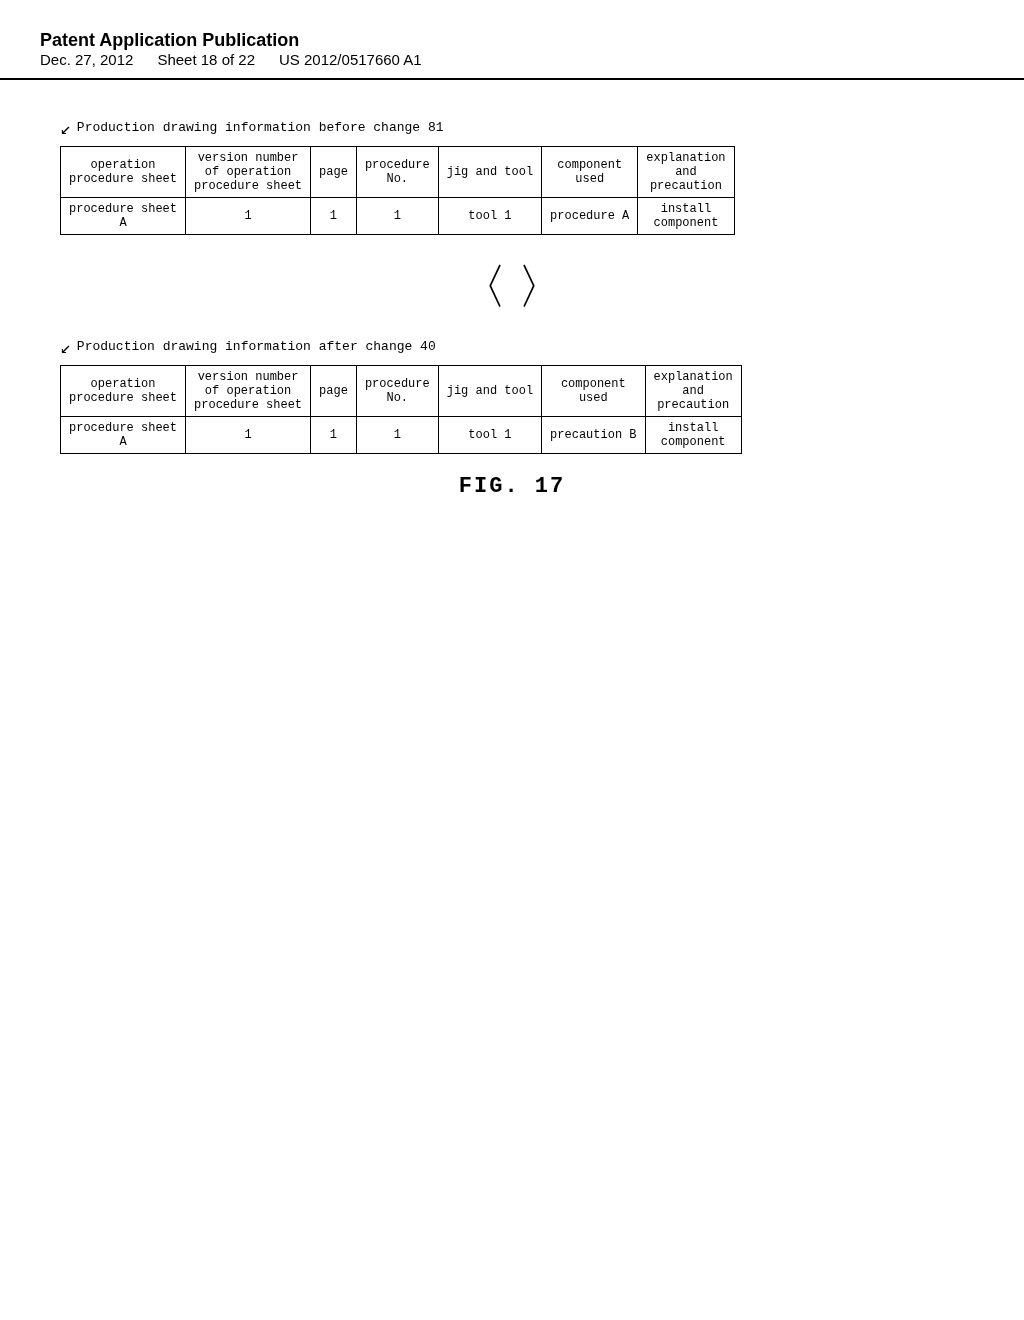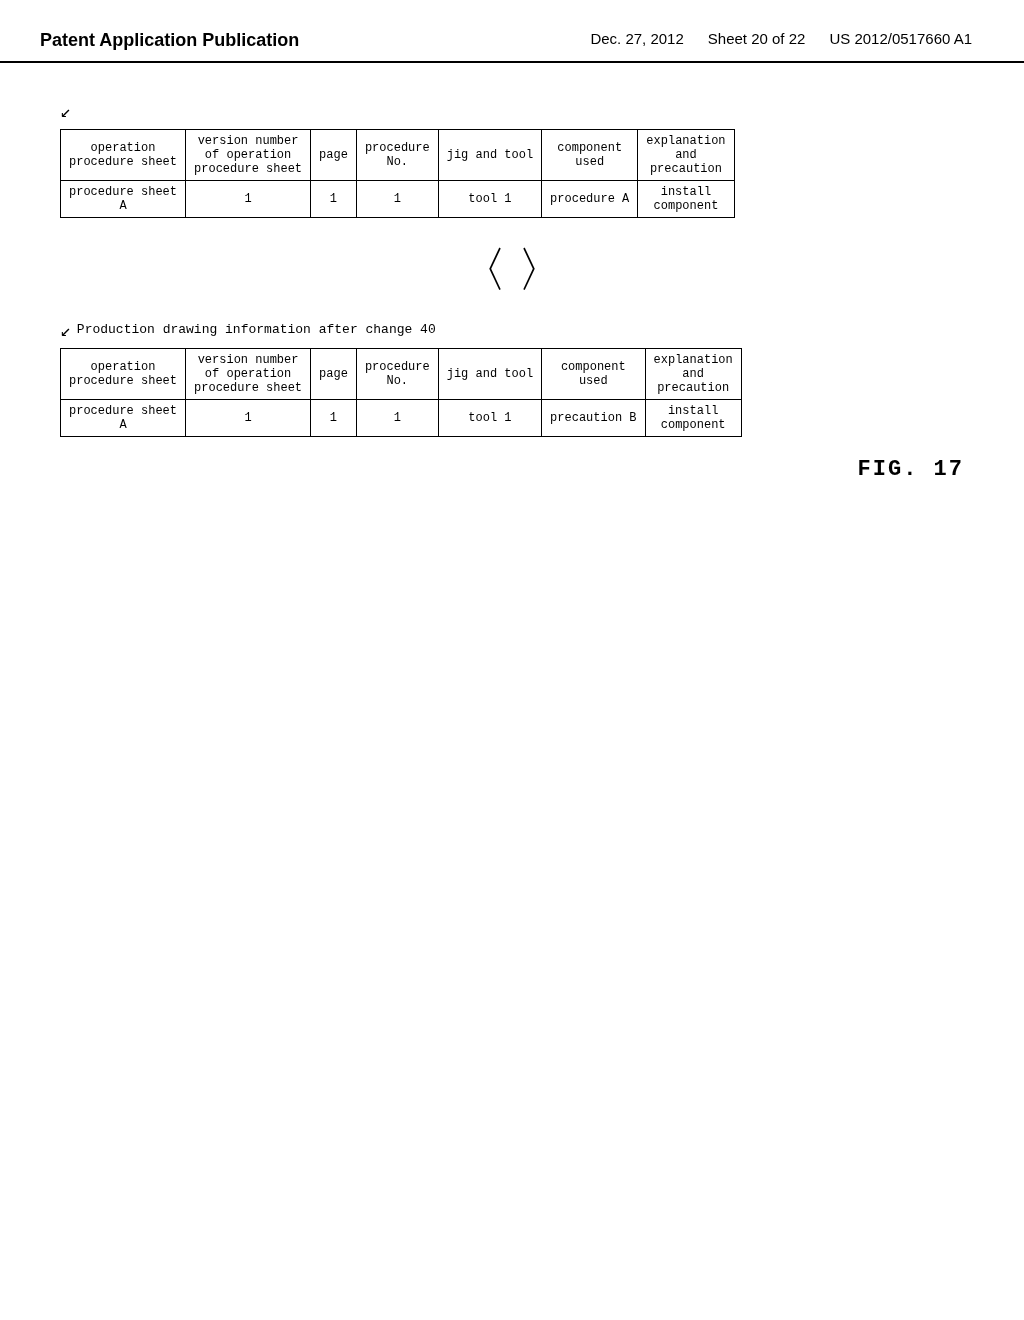--- a/index.html
+++ b/index.html
@@ -11,20 +11,21 @@
       position: relative;
     }
 
     
     .page-header {
       display: flex;
       justify-content: space-between;
       align-items: flex-start;
       padding: 30px 52px 10px 40px;
       border-bottom: 2px solid #000;
+      flex-direction: column;
     }
     .header-left {
       font-weight: bold;
       font-size: 18px;
       font-family: Arial, sans-serif;
     }
     .header-right {
       display: flex;
       gap: 24px;
       font-size: 15px;
@@ -79,21 +80,21 @@
     }
     .connector-arrows {
       font-size: 36px;
       display: flex;
       gap: 10px;
       color: #000;
     }
 
     
     .fig-label {
-      text-align: right;
+      text-align: center;
       font-size: 22px;
       font-family: 'Courier New', Courier, monospace;
       margin-top: 20px;
       font-weight: bold;
       letter-spacing: 2px;
     }
 
     .top-section {
       margin-bottom: 10px;
     }
@@ -101,30 +102,31 @@
       margin-top: 10px;
     }
   </style>
 </head>
 <body>
 
 <div class="page-header">
   <div class="header-left">Patent Application Publication</div>
   <div class="header-right">
     <span>Dec. 27, 2012</span>
-    <span>Sheet 20 of 22</span>
+    <span>Sheet 18 of 22</span>
     <span>US 2012/0517660 A1</span>
   </div>
 </div>
 
 <div class="content">
 
   <div class="top-section">
     <div class="section-label">
       <span class="arrow-down">↙</span>
+      <span>Production drawing information before change 81</span>
     </div>
     <table class="drawing-table">
       <thead>
         <tr>
           <th>operation<br>procedure sheet</th>
           <th>version number<br>of operation<br>procedure sheet</th>
           <th>page</th>
           <th>procedure<br>No.</th>
           <th>jig and tool</th>
           <th>component<br>used</th>

